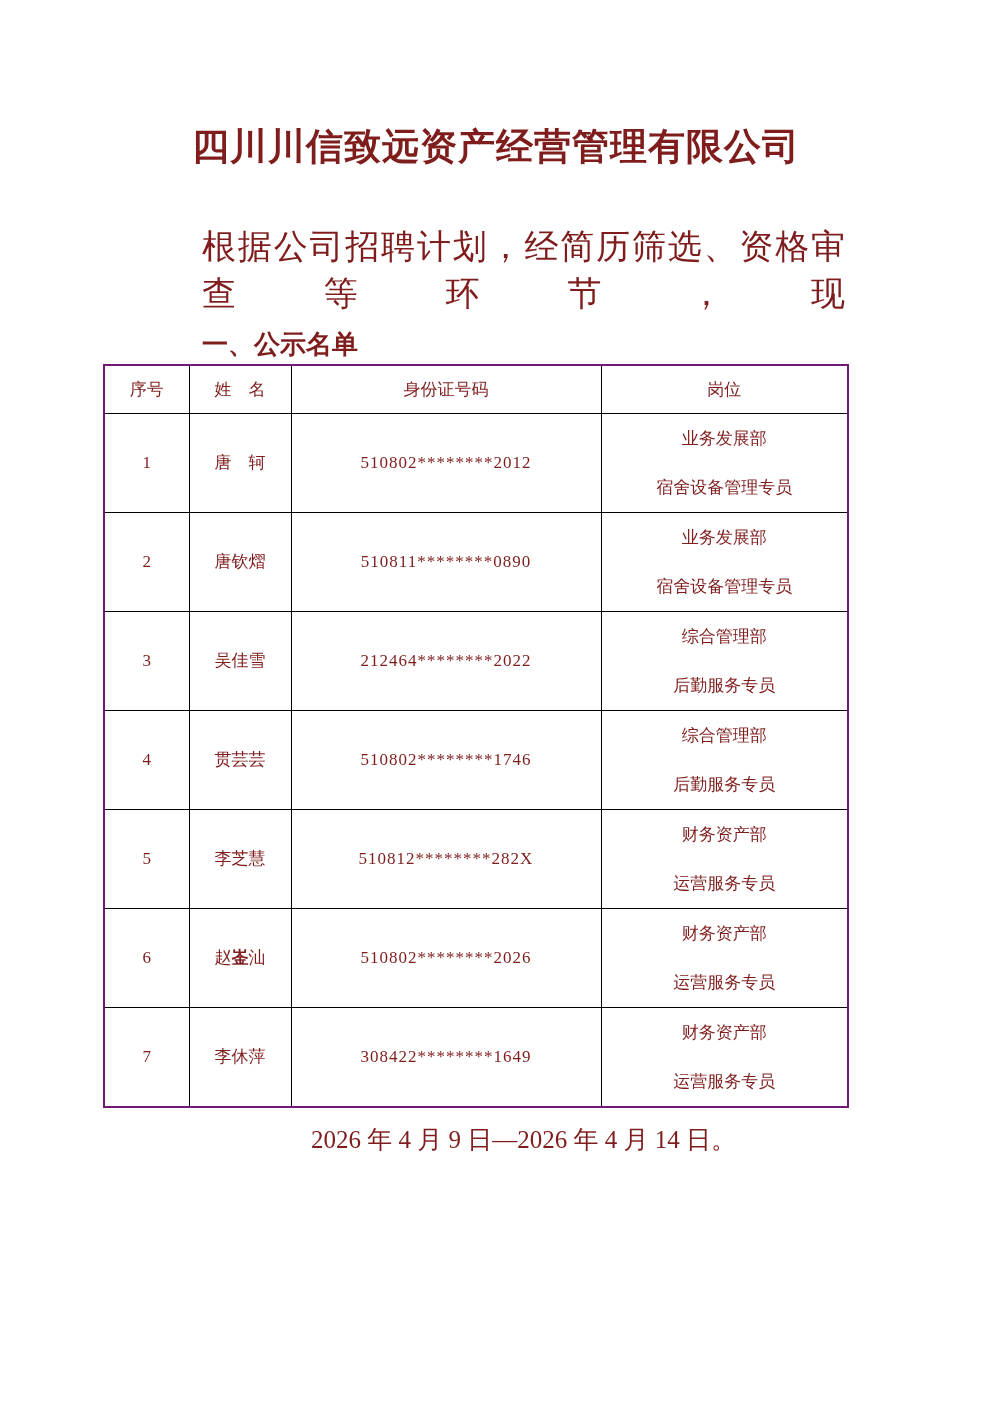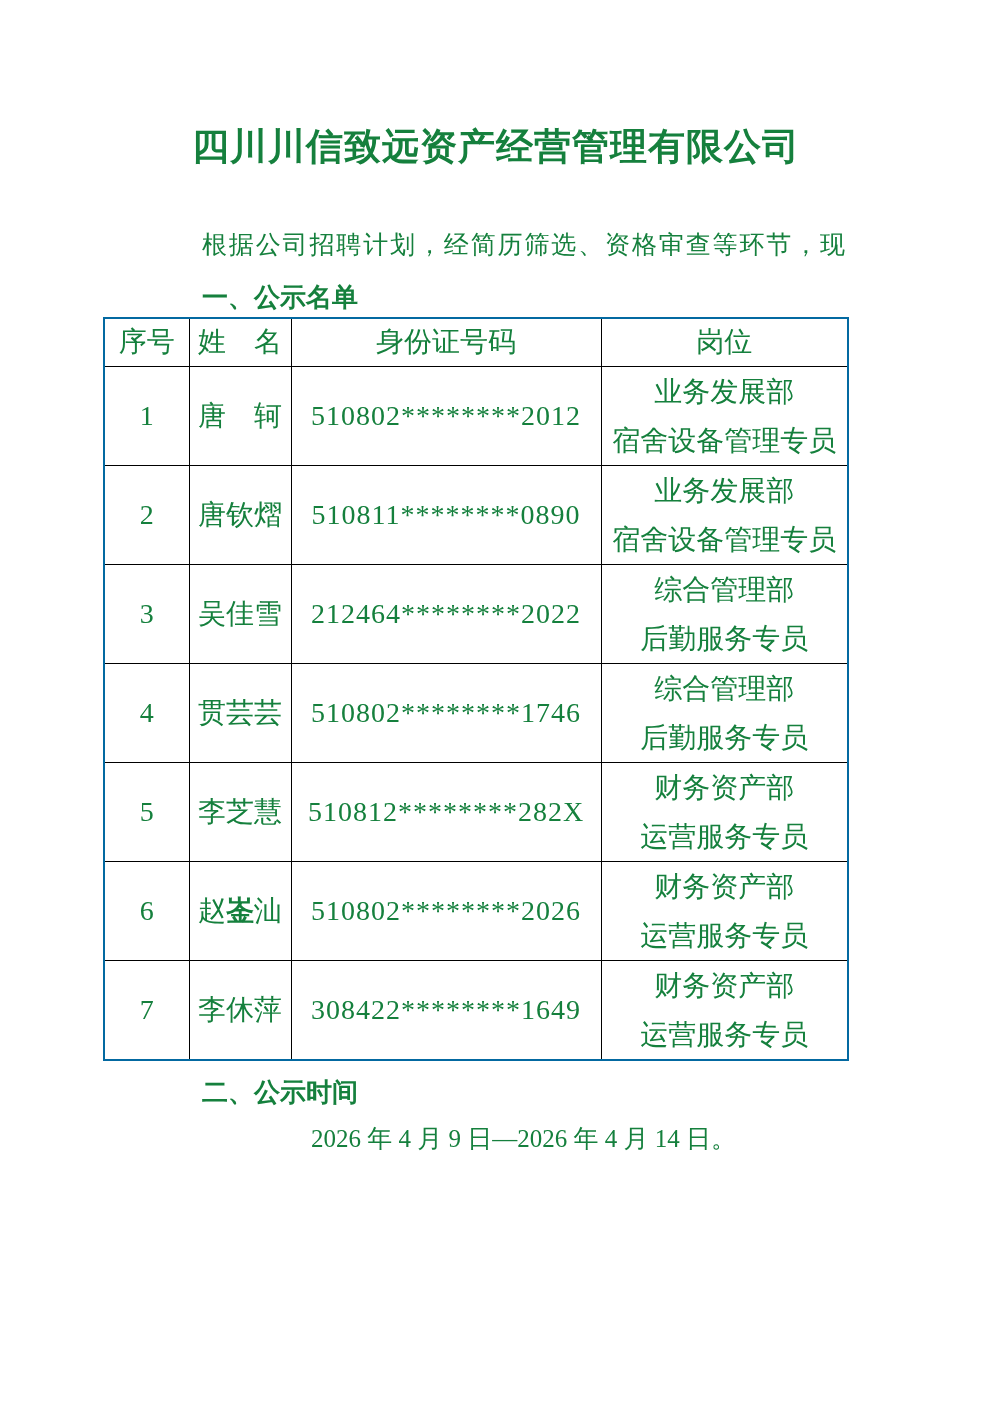--- a/index.html
+++ b/index.html
@@ -5,38 +5,38 @@
   html, body {
     margin: 0;
     padding: 0;
     background: #ffffff;
   }
   .page {
     position: relative;
     width: 992px;
     height: 1403px;
     background: #ffffff;
-    color: #15803d;
+    color: #7f1d1d;
     overflow: hidden;
   }
   
   .doc-title {
     margin-top: 118px;
     text-align: center;
     font-family: "Liberation Sans", "DejaVu Sans", sans-serif;
     font-weight: 700;
     font-size: 37px;
     line-height: 58px;
     letter-spacing: 1px;
   }
   
   .intro {
     margin: 47px 147px 0 152px;
-    font-family: Liberation Mono, monospace;
-    font-size: 25px;
+    font-family: Liberation Sans, sans-serif;
+    font-size: 34px;
     line-height: 47px;
   }
   .intro .line1 {
     text-align: justify;
     text-align-last: justify;
     padding-left: 50px;
   }
   .intro .line2 {
     text-align: left;
   }
@@ -49,23 +49,23 @@
     line-height: 30px;
   }
   #heading1 { margin-top: 12px; }
   #heading2 { margin-top: 16px; }
 
   table.roster {
     border-collapse: collapse;
     table-layout: fixed;
     width: 744px;
     margin: 5px 0 0 103px;
-    border: 2px solid #0369a1;
+    border: 2px solid #701a75;
     font-family: "Liberation Serif", "DejaVu Serif", serif;
-    font-size: 28px;
+    font-size: 17px;
   }
   table.roster th,
   table.roster td {
     border: 1px solid #000000;
     text-align: center;
     vertical-align: middle;
     padding: 0;
     font-weight: 400;
     overflow: hidden;
   }
@@ -176,17 +176,16 @@
           <td>李休萍</td>
           <td><span class="id-text">308422********1649</span></td>
           <td class="pos-cell">
             <div class="pos-line">财务资产部</div>
             <div class="pos-line">运营服务专员</div>
           </td>
         </tr>
       </tbody>
   </table>
 
-  <div class="section-heading" id="heading2">二、公示时间</div>
 
   <div class="date-line">2026 年 4 月 9 日—2026 年 4 月 14 日。</div>
 
 </div>
 
 </body></html>

